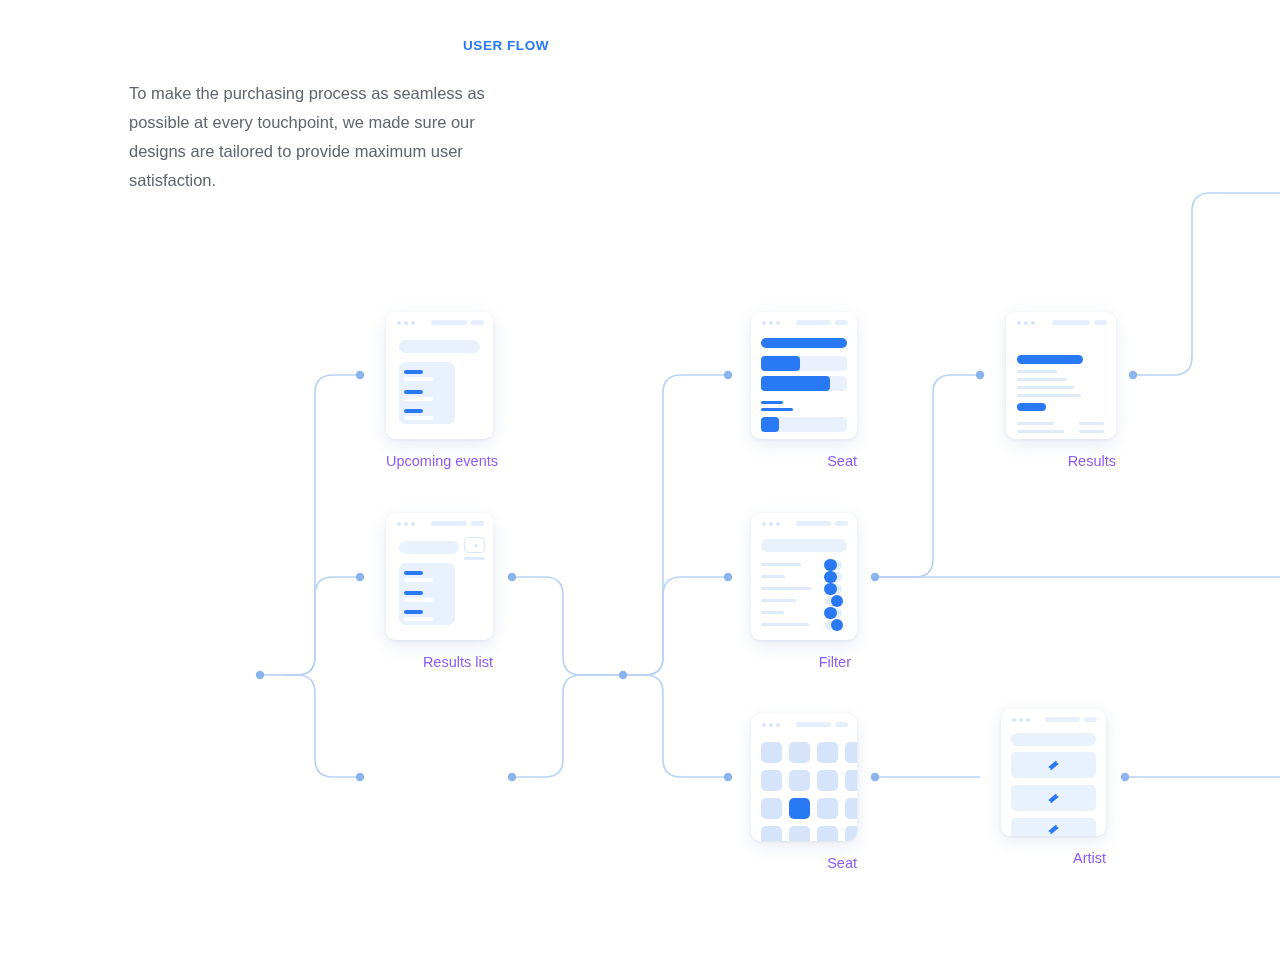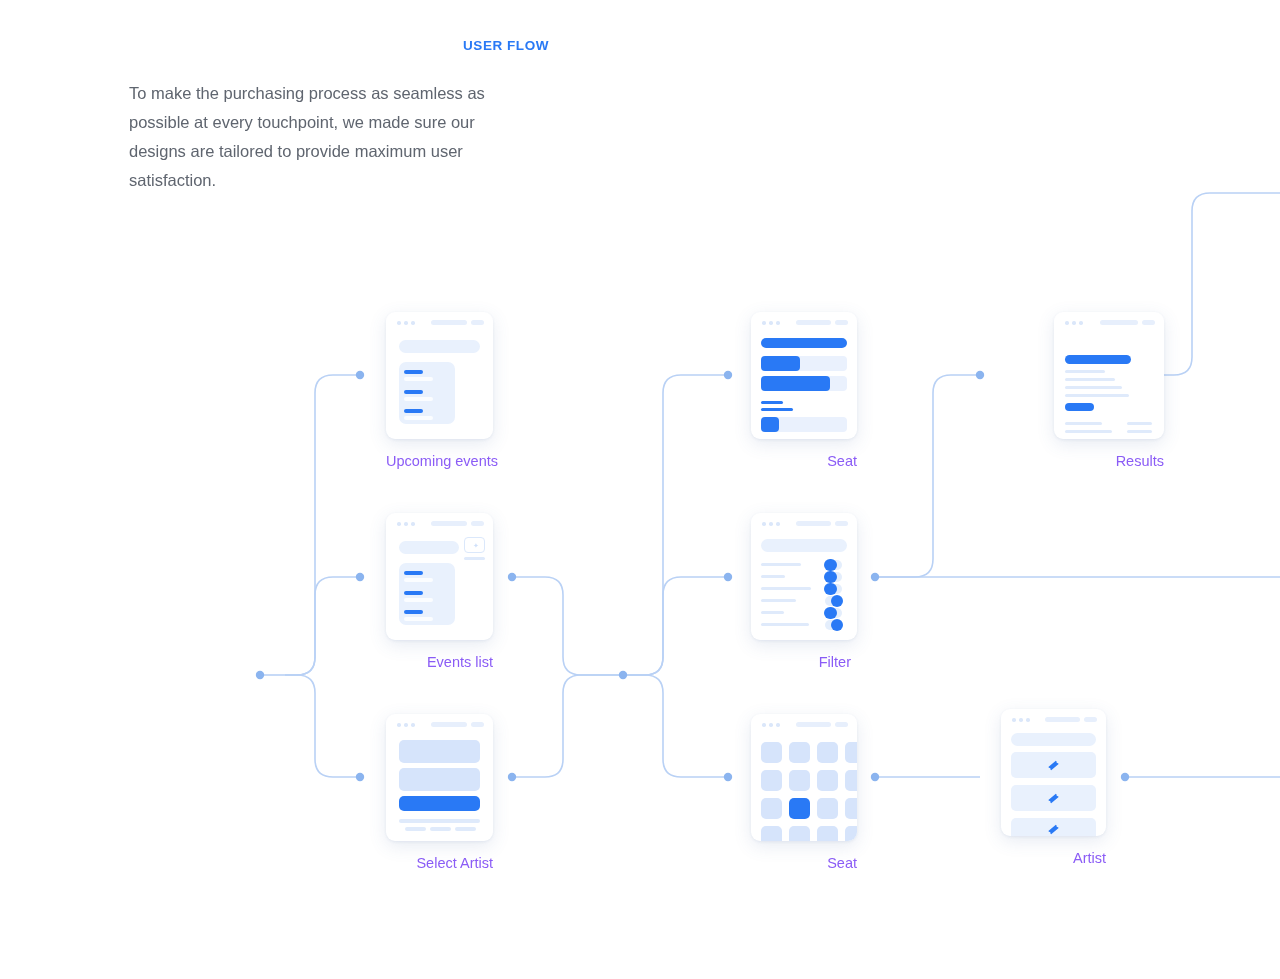--- a/index.html
+++ b/index.html
@@ -203,43 +203,23 @@
       <span class="thumb-line" style="left:78px; top:44px; width:21px;"></span>
       <div class="panel" style="left:13px; top:50px; width:56px; height:62px;">
         <span class="bar blue" style="left:5px; top:8px;  width:19px; height:3.5px;"></span>
         <span class="bar white" style="left:5px; top:15px; width:29px; height:3.5px;"></span>
         <span class="bar blue" style="left:5px; top:28px; width:19px; height:3.5px;"></span>
         <span class="bar white" style="left:5px; top:35px; width:29px; height:3.5px;"></span>
         <span class="bar blue" style="left:5px; top:47px; width:19px; height:3.5px;"></span>
         <span class="bar white" style="left:5px; top:54px; width:29px; height:3.5px;"></span>
       </div>
     </div>
-    <div class="caption">Events list</div>
-  </div>
-
-  <div class="node" style="left:386px; top:714px; width:107px;">
-    <div class="card" style="width:107px; height:127px;">
-      <div class="chrome">
-        <span class="dot3 a"></span>
-        <span class="dot3 b"></span>
-        <span class="dot3 c"></span>
-        <span class="cbar mid"></span>
-        <span class="cbar r1"></span>
-        <span class="cbar r2"></span>
-      </div>
-      <span class="block lightblue" style="left:13px; top:26px; width:81px; height:23px;"></span>
-      <span class="block lightblue" style="left:13px; top:54px; width:81px; height:23px;"></span>
-      <span class="block blue" style="left:13px; top:82px; width:81px; height:15px;"></span>
-      <span class="bar faint" style="left:13px; top:105px; width:81px; height:3.5px;"></span>
-      <span class="bar faint" style="left:19px; top:113px; width:21px; height:3.5px;"></span>
-      <span class="bar faint" style="left:44px; top:113px; width:21px; height:3.5px;"></span>
-      <span class="bar faint" style="left:69px; top:113px; width:21px; height:3.5px;"></span>
-    </div>
-    <div class="caption">Select Artist</div>
-  </div>
+    <div class="caption">Results list</div>
+  </div>
+
 
   <div class="node" style="left:751px; top:312px; width:106px;">
     <div class="card" style="width:106px; height:127px;">
       <div class="chrome">
         <span class="dot3 a"></span>
         <span class="dot3 b"></span>
         <span class="dot3 c"></span>
         <span class="cbar mid"></span>
         <span class="cbar r1"></span>
         <span class="cbar r2"></span>
@@ -331,21 +311,21 @@
         <span class="seat"></span>
         <span class="seat"></span>
         <span class="seat"></span>
         <span class="seat"></span>
         <span class="seat"></span>
       </div>
     </div>
     <div class="caption">Seat</div>
   </div>
 
-  <div class="node" style="left:1006px; top:312px; width:110px;margin-left:48px;">
+  <div class="node" style="left:1006px; top:312px; width:110px;">
     <div class="card" style="width:110px; height:127px;">
       <div class="chrome">
         <span class="dot3 a"></span>
         <span class="dot3 b"></span>
         <span class="dot3 c"></span>
         <span class="cbar mid"></span>
         <span class="cbar r1"></span>
         <span class="cbar r2"></span>
       </div>
       <span class="bar blue" style="left:11px; top:43px; width:66px; height:9px; border-radius:5px;"></span>

